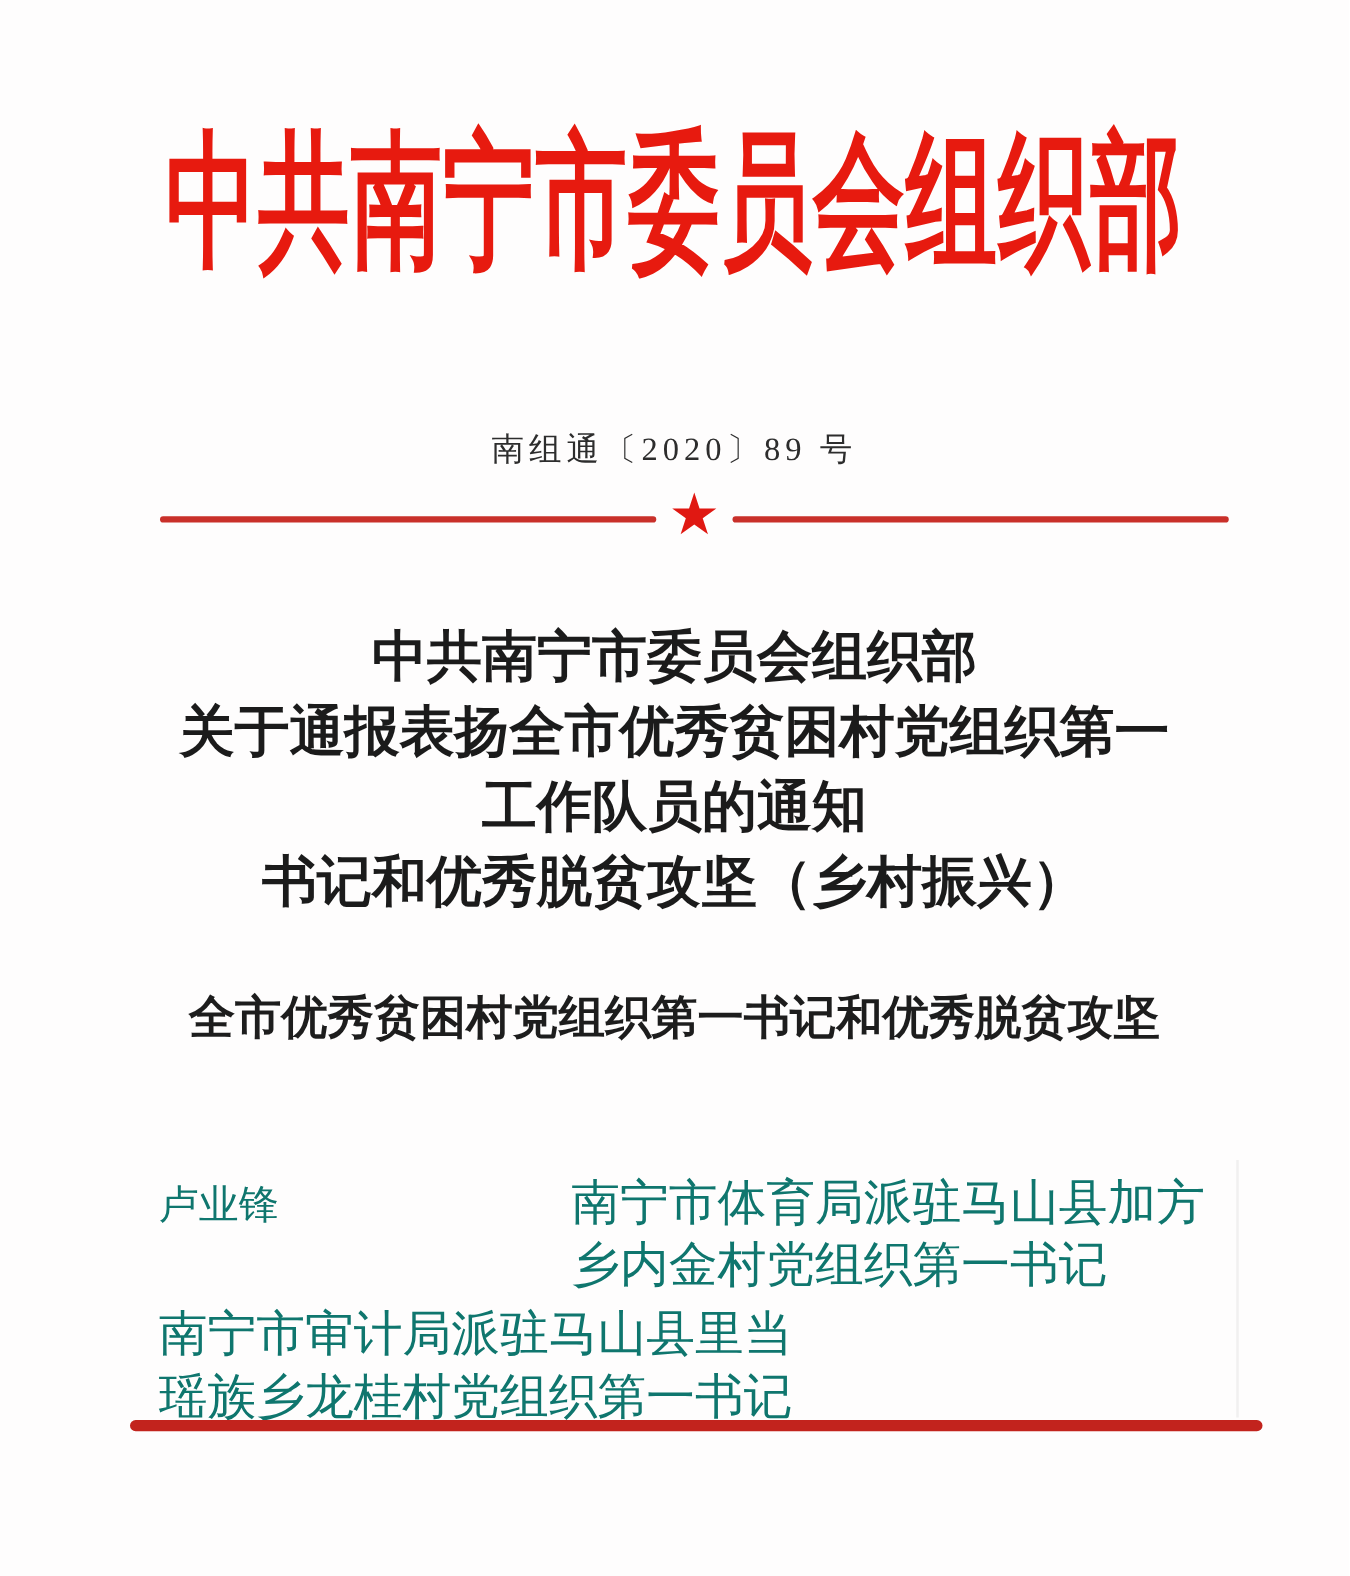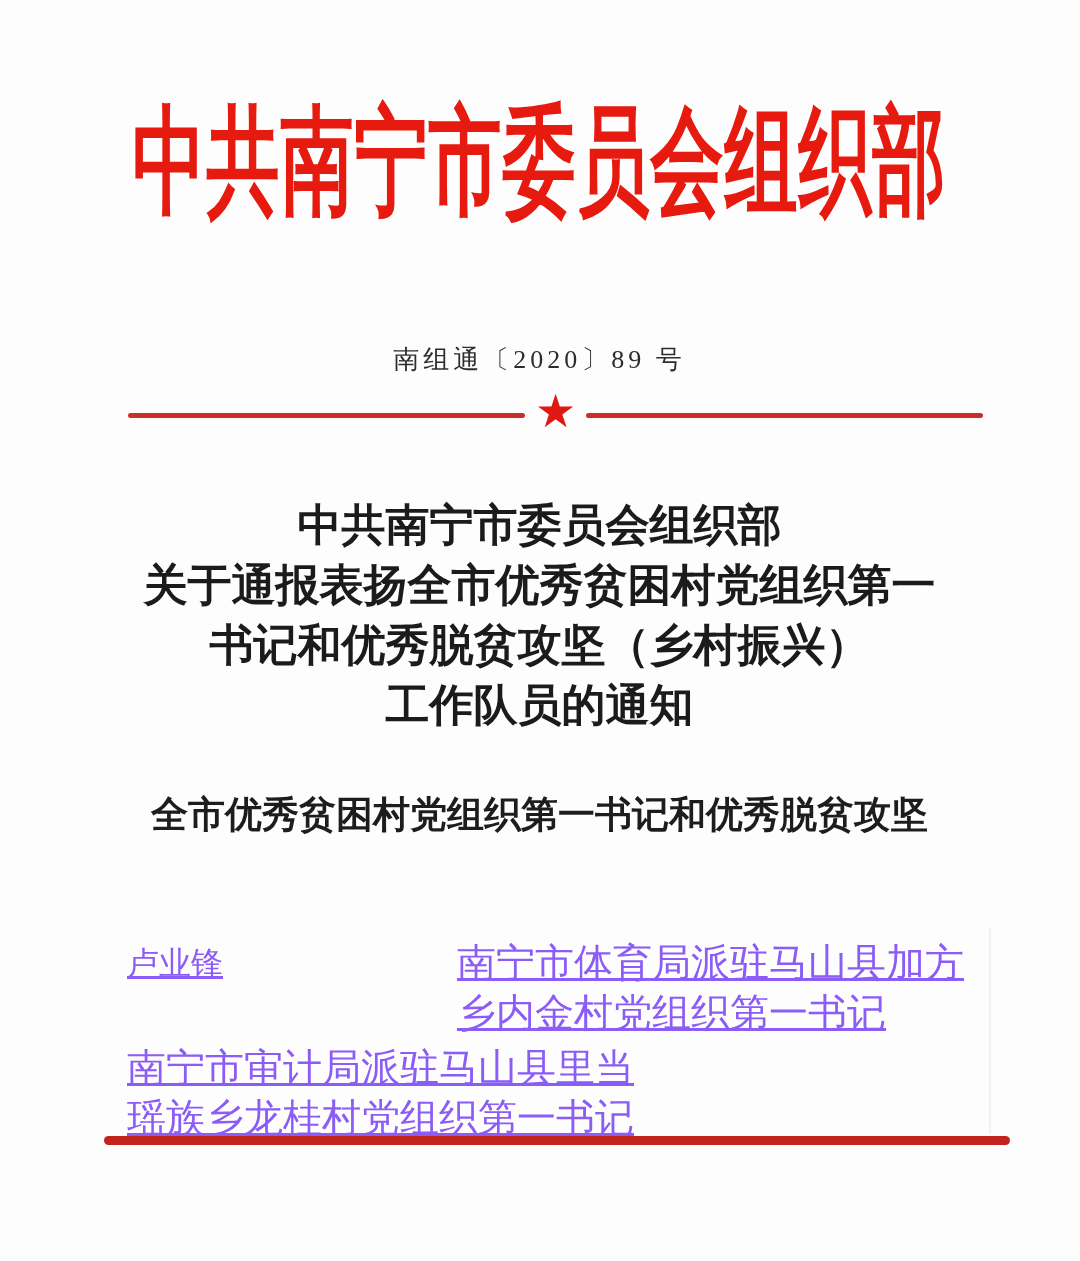--- a/index.html
+++ b/index.html
@@ -100,22 +100,21 @@
     color: #1d1d1d;
     line-height: 53px;
   }
 
   
   .roster {
     position: absolute;
     top: 938px;
     left: 127px;
     right: 70px;
-    color: #8b5cf6;
-    text-decoration: underline;
+    color: #0f766e;
   }
   .roster-row {
     display: flex;
     align-items: flex-start;
   }
   .roster-row + .roster-row {
     margin-top: 5px;
   }
   .roster-name {
     width: 330px;
@@ -167,22 +166,22 @@
 
   <div class="divider">
     <div class="divider-seg"></div>
     <span class="divider-star">★</span>
     <div class="divider-seg"></div>
   </div>
 
   <div class="notice-title">
     <div>中共南宁市委员会组织部</div>
     <div>关于通报表扬全市优秀贫困村党组织第一</div>
+    <div>工作队员的通知</div>
     <div>书记和优秀脱贫攻坚（乡村振兴）</div>
-    <div>工作队员的通知</div>
   </div>
 
   <div class="list-title">
     <div>全市优秀贫困村党组织第一书记和优秀脱贫攻坚</div>
   </div>
 
   <div class="roster">
     <div class="roster-row">
       <div class="roster-name">卢业锋</div>
       <div class="roster-position">南宁市体育局派驻马山县加方乡内金村党组织第一书记</div>

